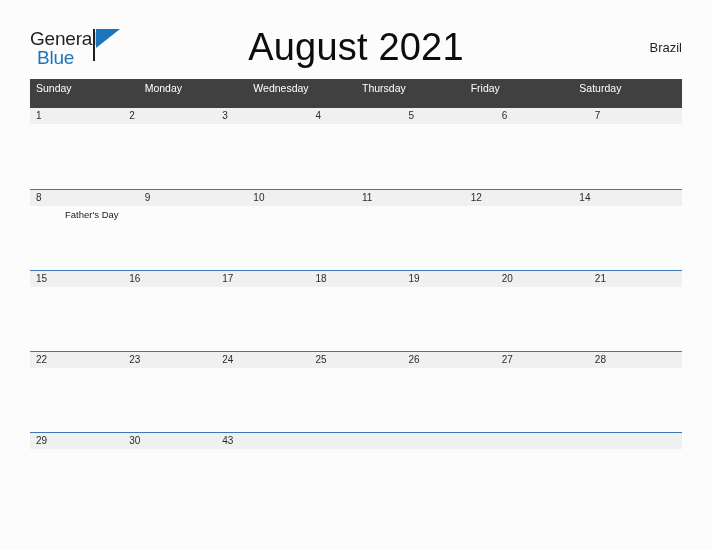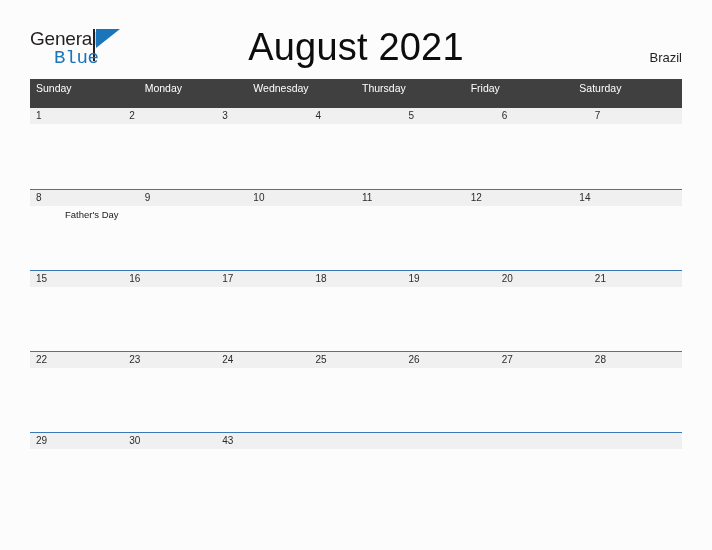--- a/index.html
+++ b/index.html
@@ -42,26 +42,26 @@
     position: absolute;
     left: 0;
     top: 0;
     font-size: 19px;
     letter-spacing: -0.2px;
     color: #231f20;
     font-family: "Liberation Sans", sans-serif;
   }
   .logo-blue {
     position: absolute;
-    left: 24px;
+    left: 7px;
     top: 19px;
     font-size: 19px;
     letter-spacing: -0.2px;
     color: #1b75bb;
-    font-family: Liberation Mono, monospace;
+    font-family: Liberation Sans, sans-serif;
   }
   .logo-flag {
     position: absolute;
     left: 66px;
     top: 1px;
     width: 0;
     height: 0;
     border-left: 24px solid #1b75bb;
     border-bottom: 19px solid transparent;
   }
@@ -83,21 +83,21 @@
     font-size: 38px;
     font-weight: 400;
     color: #0d0d0d;
     letter-spacing: 0.2px;
     font-family: "Liberation Sans", sans-serif;
   }
 
   .region {
     position: absolute;
     right: 0;
-    top: 24px;
+    top: 14px;
     font-size: 13px;
     color: #231f20;
     font-family: "Liberation Sans", sans-serif;
     padding-left: 36px;
   }
 
   
   .calendar {
     position: absolute;
     left: 30px;

